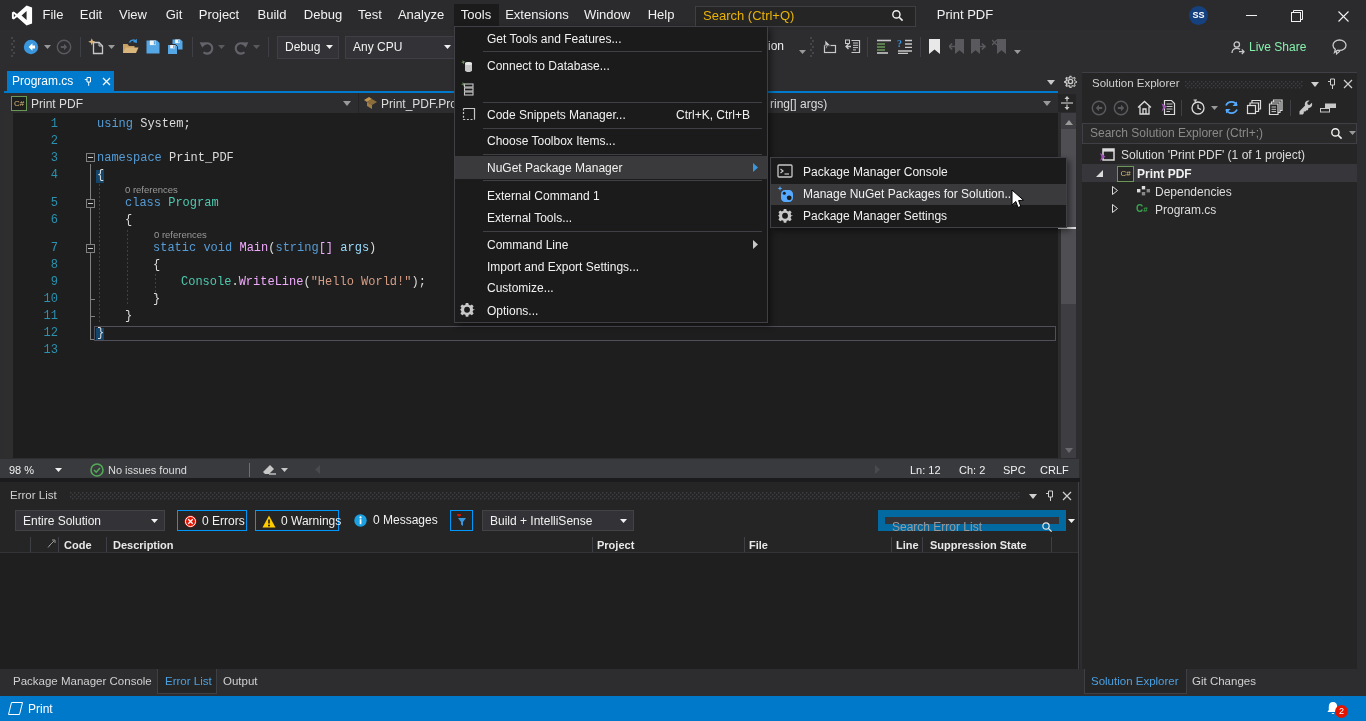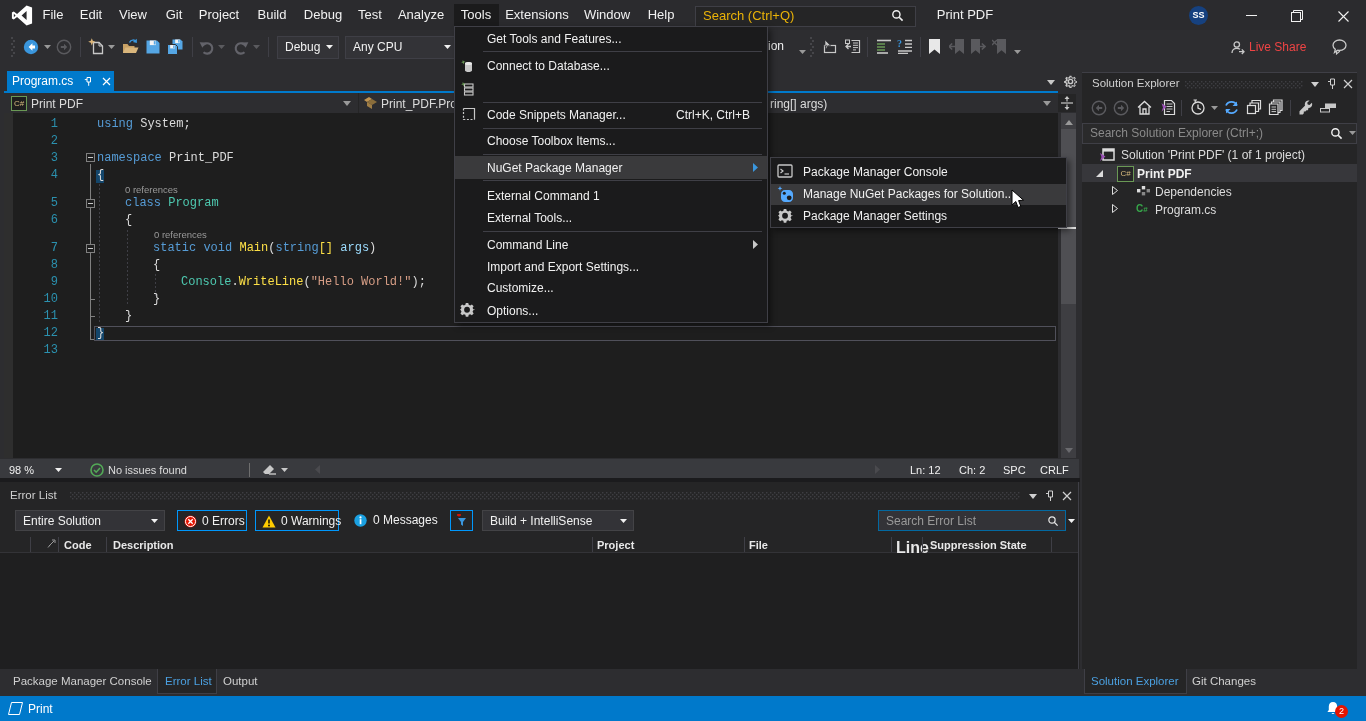--- a/index.html
+++ b/index.html
@@ -2,21 +2,21 @@
 <html><head>
 <meta charset="utf-8">
 <style>
   html,body{margin:0;padding:0;background:#2D2D30;}
   #app{position:relative;width:1366px;height:721px;background:#2D2D30;overflow:hidden;
        font-family:"Liberation Sans",sans-serif;font-size:12px;color:#F1F1F1;white-space:nowrap;
        -webkit-font-smoothing:antialiased;}
   .abs{position:absolute;}
   .ctr{transform:translateX(-50%);}
   .mono{font-family:"Liberation Mono",monospace;}
-  .k{color:#569CD6;} .w{color:#DCDCDC;} .t{color:#4EC9B0;} .y{color:#fde047;} .s{color:#D69D85;}
+  .k{color:#569CD6;} .w{color:#DCDCDC;} .t{color:#4EC9B0;} .y{color:#f0abfc;} .s{color:#D69D85;}
   .ln{color:#2B91AF;}
   .sep-v{position:absolute;width:1px;background:#3F3F46;}
   svg{display:block;}
 </style>
 </head>
 <body>
 <div id="app">
 
   <div class="abs" id="titlebar" style="left:0;top:0;width:1366px;height:30px;background:#2B2B2E;"></div>
 
@@ -207,21 +207,21 @@
   </svg>
   <svg class="abs" style="left:1014px;top:50px;" width="7" height="4" viewBox="0 0 7 4">
       <path d="M0 0 L7 0 L3.5 4 Z" fill="#999"></path>
     </svg>
 
   <svg class="abs" style="left:1229px;top:39px;" width="16" height="16" viewBox="0 0 16 16">
     <path d="M10.5 5.5 C10.5 7 9.3 8.2 7.8 8.2 C6.3 8.2 5.1 7 5.1 5.5 C5.1 4 6.3 2.8 7.8 2.8 C9.3 2.8 10.5 4 10.5 5.5 Z" fill="none" stroke="#C8C8C8" stroke-width="1.3"></path>
     <path d="M3 14 C3 10.8 5.2 9.3 7.8 9.3 C9 9.3 10.1 9.6 11 10.3" fill="none" stroke="#C8C8C8" stroke-width="1.3"></path>
     <path d="M10 12.7 L15 12.7 M12.8 10.4 L15 12.7 L12.8 15" stroke="#C8C8C8" stroke-width="1.3" fill="none"></path>
   </svg>
-  <div class="abs" style="left:1249px;top:40px;color:#ef4444;">Live Share</div>
+  <div class="abs" style="left:1249px;top:40px;color:#86efac;">Live Share</div>
   <svg class="abs" style="left:1331px;top:39px;" width="16" height="16" viewBox="0 0 16 16">
     <path d="M8.5 1 C12 1 15 3.2 15 6.2 C15 9.2 12 11.4 8.5 11.4 C7.9 11.4 7.3 11.3 6.8 11.2 L3.5 13.5 L4.3 10.3 C2.9 9.3 2 7.9 2 6.2 C2 3.2 5 1 8.5 1 Z" fill="none" stroke="#C8C8C8" stroke-width="1.3"></path>
     <path d="M5.5 11.5 L5.5 15 L9 12" fill="none" stroke="#C8C8C8" stroke-width="1.1"></path>
   </svg>
 
   <div class="abs" id="editor-shell" style="left:4px;top:64px;width:1075px;height:417px;background:#2D2D30;"></div>
 
   <div class="abs" style="left:7px;top:71px;width:107px;height:20px;background:#007ACC;color:#fff;">
     <span style="position:absolute;left:5px;top:3px;">Program.cs</span>
     <svg class="abs" style="left:76px;top:5px;" width="11" height="11" viewBox="0 0 11 11">
@@ -410,40 +410,40 @@
       <path d="M3 4 L11 4 L8 8 L8 12 L6 10.5 L6 8 Z" fill="#3A96DD"></path>
       <path d="M2 1 L6 1 M4 -0.5 L4 2.5" stroke="#E51400" stroke-width="1.4"></path>
     </svg>
   </div>
   <div class="abs" style="left:482px;top:510px;width:152px;height:21px;background:#333337;border:1px solid #434346;box-sizing:border-box;">
     <span style="position:absolute;left:7px;top:3px;">Build + IntelliSense</span>
     <svg style="position:absolute;right:6px;top:8px;" width="7" height="4" viewBox="0 0 7 4">
         <path d="M0 0 L7 0 L3.5 4 Z" fill="#F1F1F1"></path>
       </svg>
   </div>
-  <div class="abs" style="left:878px;top:510px;width:188px;height:21px;background:#333337;border:1px solid #0369a1;box-sizing:border-box;">
+  <div class="abs" style="left:878px;top:510px;width:188px;height:21px;background:#333337;border:7px solid #0369a1;box-sizing:border-box;">
     <span style="position:absolute;left:7px;top:3px;color:#999;">Search Error List</span>
     <svg style="position:absolute;right:6px;top:4px;" width="12" height="12" viewBox="0 0 13 13">
       <circle cx="5.4" cy="5.4" r="3.4" fill="none" stroke="#E8E8E8" stroke-width="1.3"></circle>
       <line x1="8" y1="8" x2="11.5" y2="11.5" stroke="#E8E8E8" stroke-width="1.5"></line>
     </svg>
   </div>
   <svg class="abs" style="left:1068px;top:519px;" width="7" height="4" viewBox="0 0 7 4">
       <path d="M0 0 L7 0 L3.5 4 Z" fill="#F1F1F1"></path>
     </svg>
 
   <div class="abs" style="left:0;top:536px;width:1079px;height:17px;background:#252526;border-bottom:1px solid #333337;box-sizing:border-box;"></div>
   <svg class="abs" style="left:47px;top:539px;" width="10" height="10" viewBox="0 0 10 10">
     <path d="M2 7 L7 2 M5 1 L8 1 L8 4 M3.5 5.5 L1 8.5" stroke="#999" fill="none"></path>
   </svg>
   <div class="abs" style="left:64px;top:539px;font-size:11px;font-weight:bold;color:#E8E8E8;">Code</div>
   <div class="abs" style="left:113px;top:539px;font-size:11px;font-weight:bold;color:#E8E8E8;">Description</div>
   <div class="abs" style="left:597px;top:539px;font-size:11px;font-weight:bold;color:#E8E8E8;">Project</div>
   <div class="abs" style="left:749px;top:539px;font-size:11px;font-weight:bold;color:#E8E8E8;">File</div>
-  <div class="abs" style="left:896px;top:539px;font-size:16px;font-weight:bold;color:#E8E8E8;">Line</div>
+  <div class="abs" style="left:896px;top:539px;font-size:11px;font-weight:bold;color:#E8E8E8;">Line</div>
   <div class="abs" style="left:930px;top:539px;font-size:11px;font-weight:bold;color:#E8E8E8;">Suppression State</div>
   <div class="sep-v" style="left:30px;top:537px;height:15px;"></div>
   <div class="sep-v" style="left:58px;top:537px;height:15px;"></div>
   <div class="sep-v" style="left:106px;top:537px;height:15px;"></div>
   <div class="sep-v" style="left:592px;top:537px;height:15px;"></div>
   <div class="sep-v" style="left:744px;top:537px;height:15px;"></div>
   <div class="sep-v" style="left:891px;top:537px;height:15px;"></div>
   <div class="sep-v" style="left:922px;top:537px;height:15px;"></div>
   <div class="sep-v" style="left:1051px;top:537px;height:15px;"></div>
 

